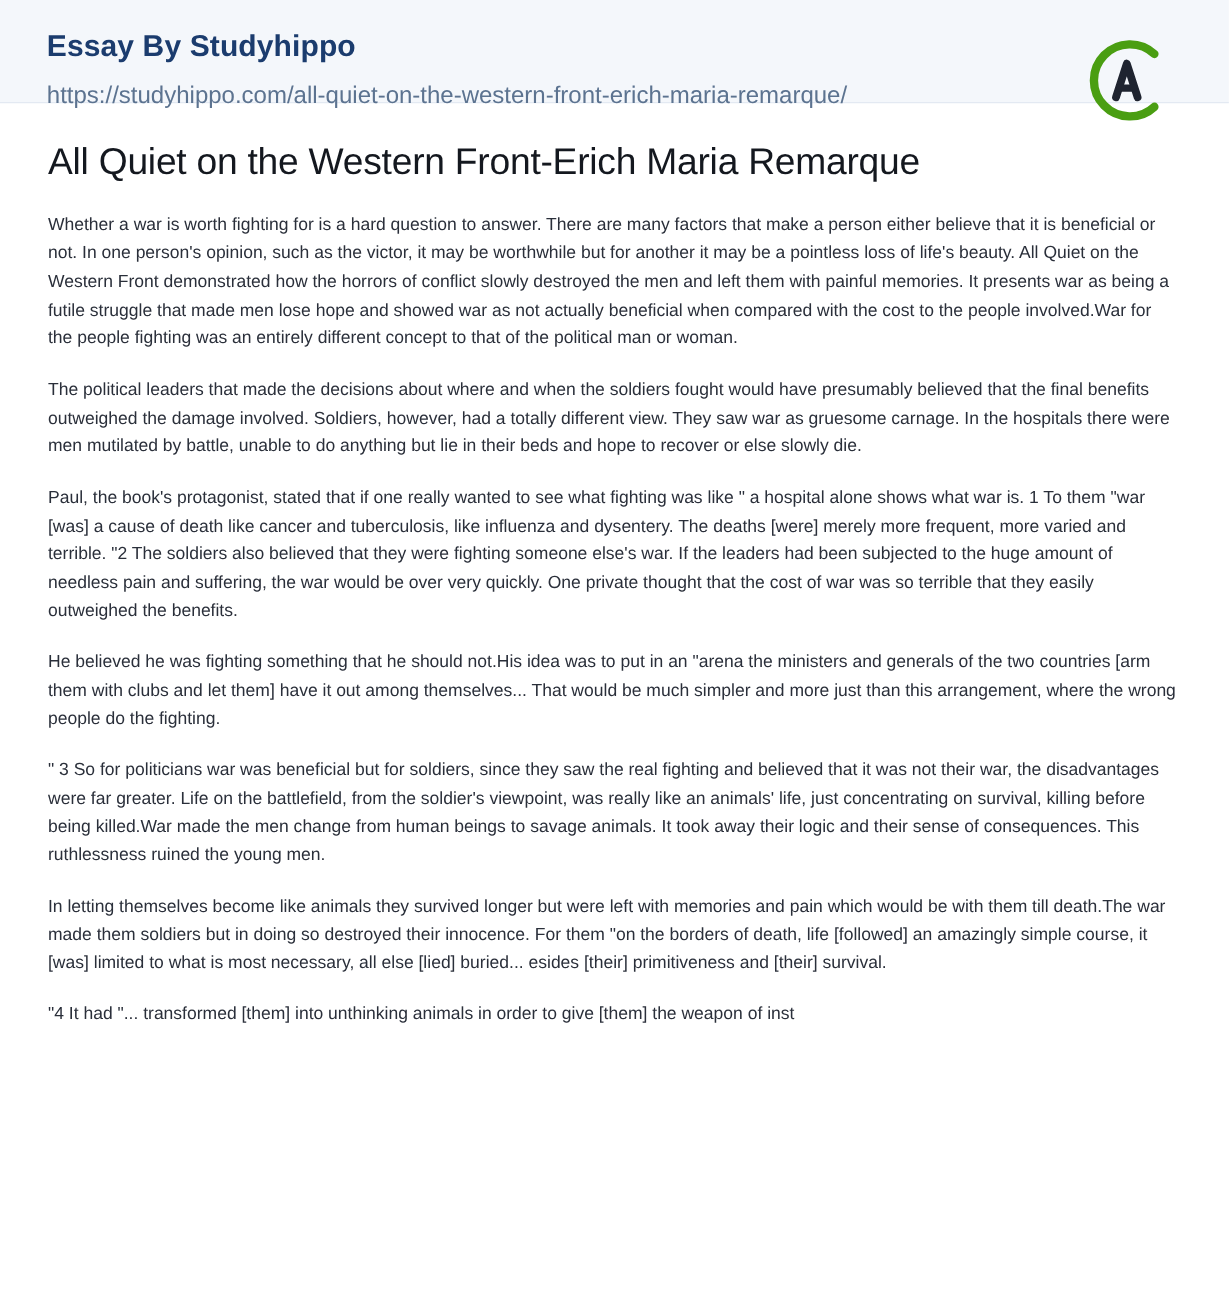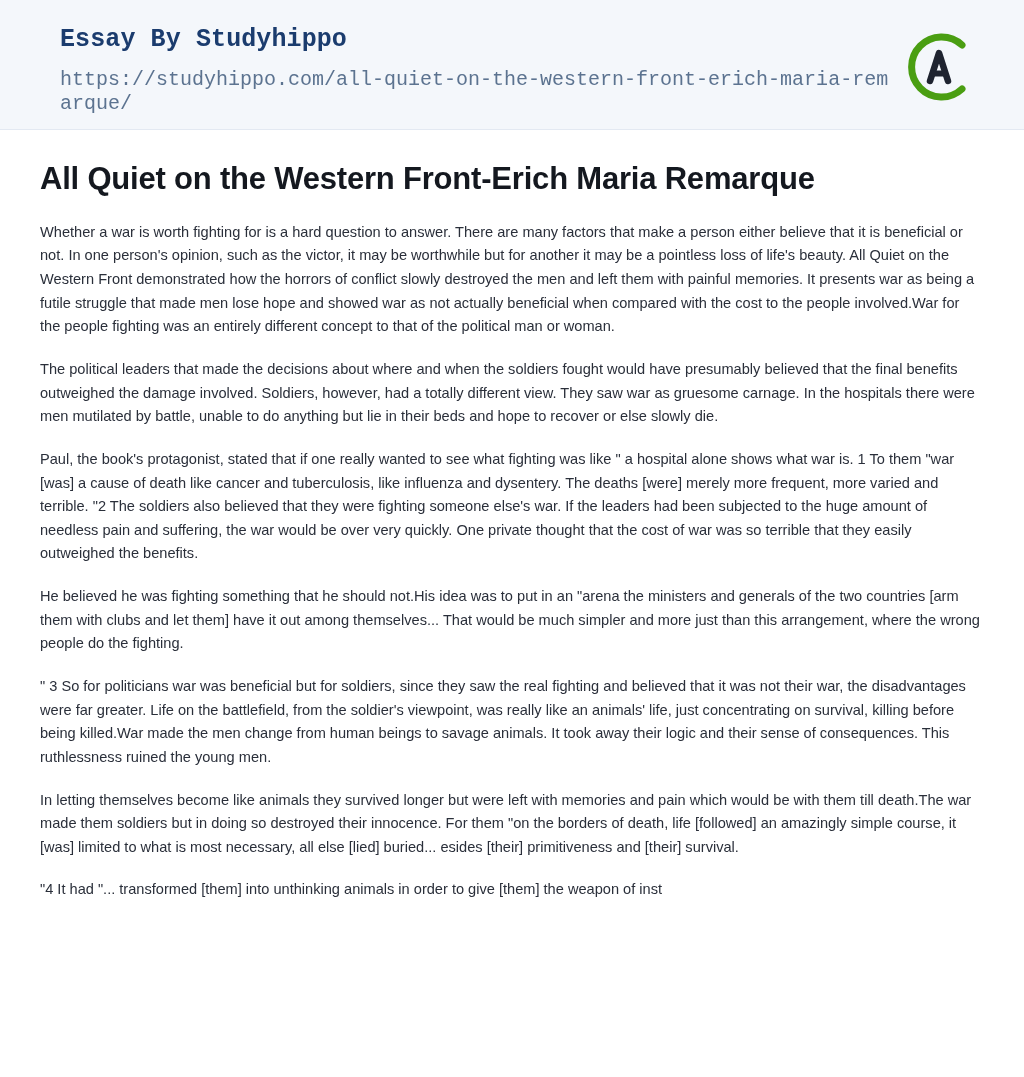--- a/index.html
+++ b/index.html
@@ -18,27 +18,26 @@
     width: 1024px;
     height: 1077px;
     position: relative;
     background: #ffffff;
     box-sizing: border-box;
   }
   
   .header {
     background: #f4f7fb;
     border-bottom: 1px solid #e3e9f2;
-    padding: 26px 40px 22px 60px;
+    padding: 26px 40px 22px 39px;
     display: flex;
     align-items: flex-start;
     justify-content: space-between;
     box-sizing: border-box;
-    height: 130px;
-    font-family: Liberation Mono, monospace;
+    height: 86px;
   }
   .brand-block {
     display: flex;
     flex-direction: column;
     gap: 14px;
   }
   .brand-title {
     font-size: 25px;
     font-weight: bold;
     color: #1b3c6e;
@@ -60,21 +59,21 @@
     margin-right: 6px;
   }
   .logo-wrap svg { display: block; }
   
   .article {
     padding: 30px 40px 0 40px;
     box-sizing: border-box;
   }
   .article-title {
     font-size: 31px;
-    font-weight: bold;
+    font-weight: normal;
     line-height: 1.25;
     color: #14181f;
     margin: 0 0 22px 0;
     letter-spacing: -0.2px;
   }
   .para {
     font-size: 14.6px;
     line-height: 1.62;
     color: #2a2f3a;
     margin: 0 2px 19px 0;

